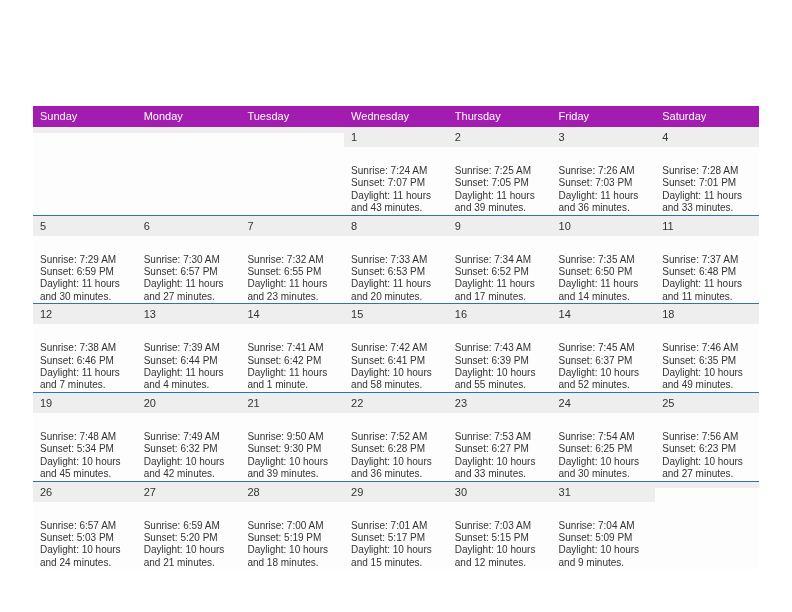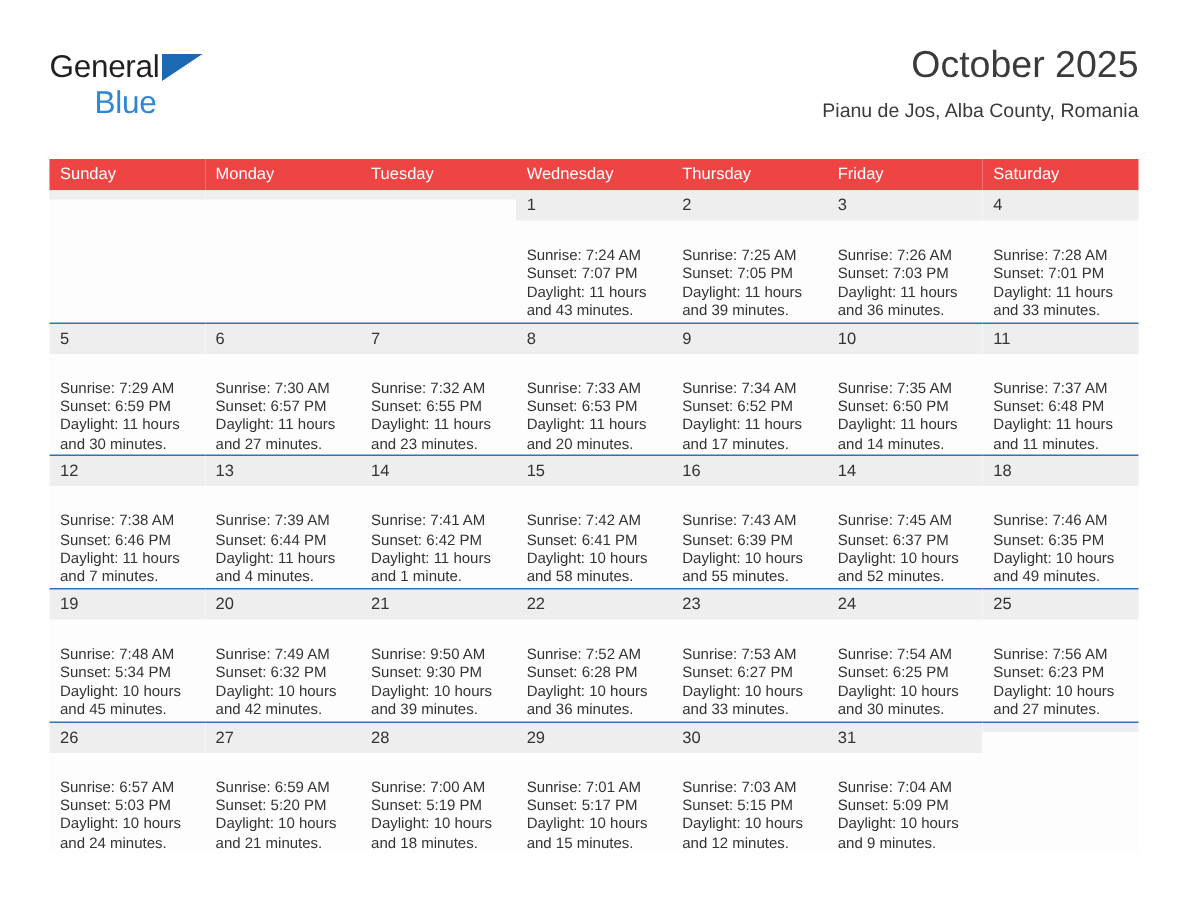--- a/index.html
+++ b/index.html
@@ -87,21 +87,21 @@
   
   .calendar {
     position: absolute;
     left: 33px;
     top: 106px;
     width: 726px;
     border-collapse: collapse;
     table-layout: fixed;
   }
   .calendar th {
-    background: #ef4444;
+    background: #a21caf;
     color: #ffffff;
     font-size: 11px;
     font-weight: normal;
     text-align: left;
     padding: 4px 0 4px 7px;
     height: 11px;
     line-height: 13px;
     border: none;
   }
   .calendar td {
@@ -140,36 +140,20 @@
   }
   td.empty .daynum {
     color: transparent;
   }
 </style>
 </head>
 <body>
 
 <div class="page">
 
-  <div class="header">
-
-    <div class="brand">
-      <span class="brand-top">
-        <span>General</span>
-        <span class="brand-tri"></span>
-      </span>
-      <span class="brand-bottom">Blue</span>
-    </div>
-
-    <div class="titles">
-      <div class="cal-title">October 2025</div>
-      <div class="cal-subtitle">Pianu de Jos, Alba County, Romania</div>
-    </div>
-
-  </div>
 
   <table class="calendar">
     <thead>
       <tr>
         <th>Sunday</th>
         <th>Monday</th>
         <th>Tuesday</th>
         <th>Wednesday</th>
         <th>Thursday</th>
         <th>Friday</th>

